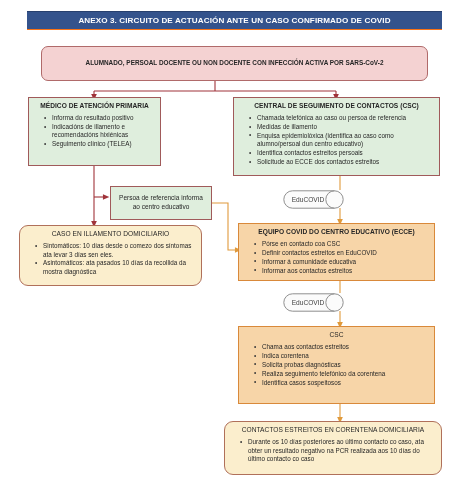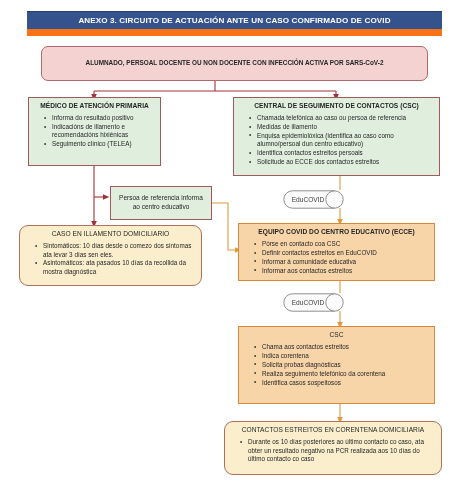--- a/index.html
+++ b/index.html
@@ -29,21 +29,21 @@
 
   
   .banner {
     position: absolute;
     left: 27px;
     top: 11px;
     width: 415px;
     height: 17px;
     background: #34538c;
     border-top: 1px solid #27406e;
-    border-bottom: 7px solid #f97316;
+    border-bottom: 1px solid #f97316;
     display: flex;
     align-items: center;
     justify-content: center;
   }
   .banner-text {
     color: #ffffff;
     font-size: 8.1px;
     font-weight: bold;
     letter-spacing: 0.1px;
     white-space: nowrap;

